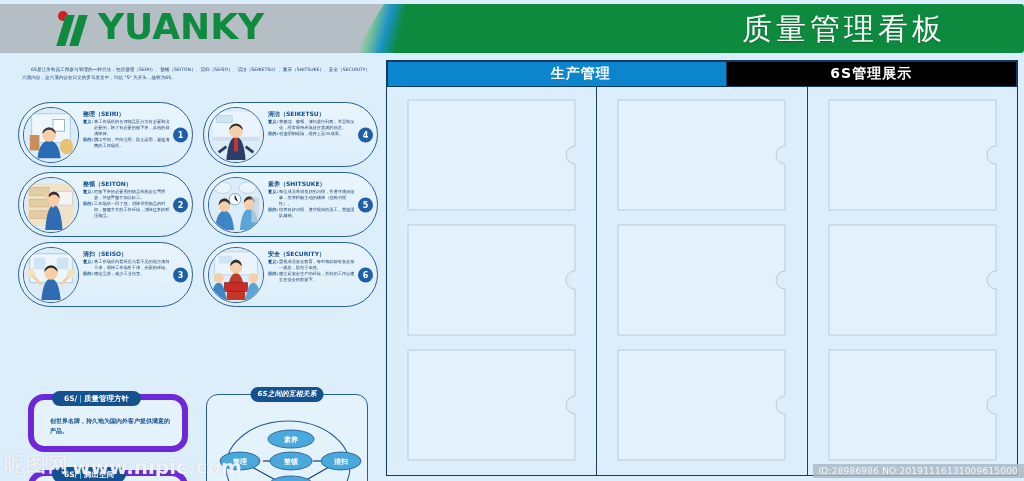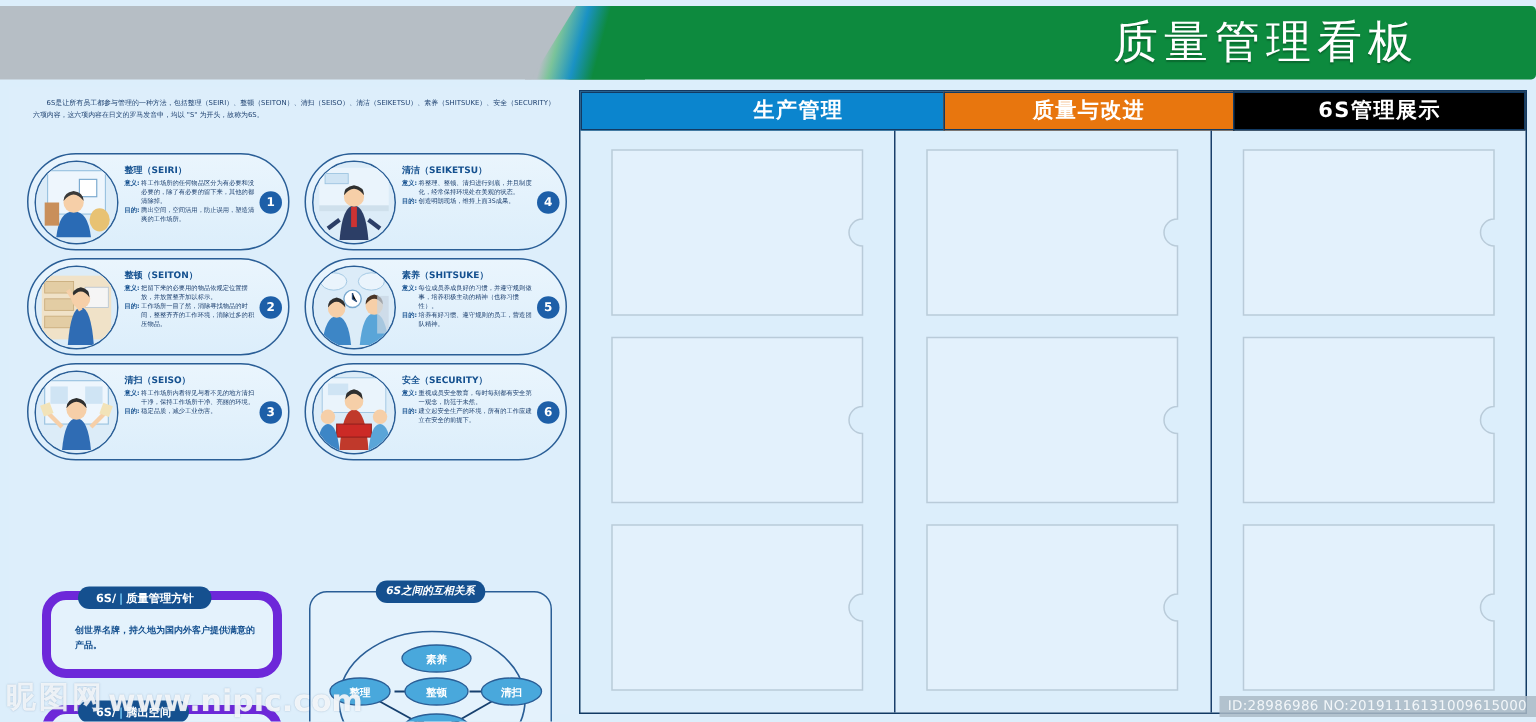--- a/index.html
+++ b/index.html
@@ -218,20 +218,28 @@
 </style>
 </head>
 <body>
 
 <div id="board">
 
   <div class="header">
     <div class="header-grey"></div>
     <div class="header-green"></div>
     <div class="header-swoosh"></div>
+    <div class="logo">
+      <div class="logo-mark">
+        <div class="dot"></div>
+        <div class="bar1"></div>
+        <div class="bar2"></div>
+      </div>
+      <div class="logo-text">YUANKY</div>
+    </div>
     <div class="header-title">质量管理看板</div>
   </div>
 
   <div class="left-panel">
 
     <div class="intro">6S是让所有员工都参与管理的一种方法，包括整理（SEIRI）、整顿（SEITON）、清扫（SEISO）、清洁（SEIKETSU）、素养（SHITSUKE）、安全（SECURITY）六项内容，这六项内容在日文的罗马发音中，均以 "S" 为开头，故称为6S。</div>
 
     <div class="card-grid">
 
       <div class="card-row">
@@ -463,21 +471,20 @@
 
         <ellipse cx="84" cy="114" rx="22" ry="9" fill="#49a8dc" stroke="#2a5e96" stroke-width="0.9"></ellipse>
         <text class="node-txt" x="84" y="117" text-anchor="middle">安全</text>
       </svg>
     </div>
   </div>
 
   <div class="right-panel">
     <div class="col-headers">
       <div class="col-head" style="background:#0b85ce">生产管理</div>
-      <div class="col-head" style="background:#e8760e">质量与改进</div>
       <div class="col-head" style="background:#000000">6S管理展示</div>
     </div>
     <div class="pockets">
       <div class="pocket-col">
         <div class="pocket">
             <svg width="169" height="112" viewBox="0 0 169 112">
               <path d="M1 1 H168 V47 A7 7 0 0 0 168 65 V111 H1 Z" fill="#e3f1fc" stroke="#b9cbd9" stroke-width="1"></path>
             </svg>
           </div>
         <div class="pocket">

